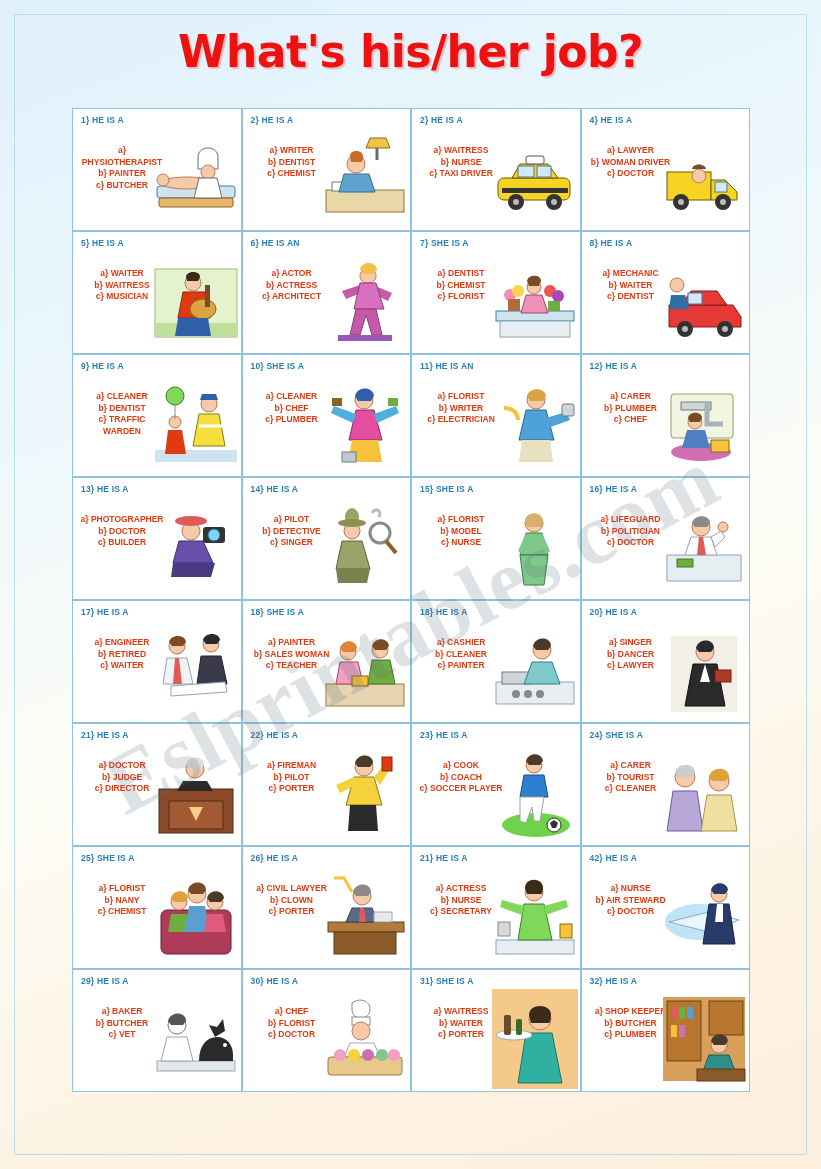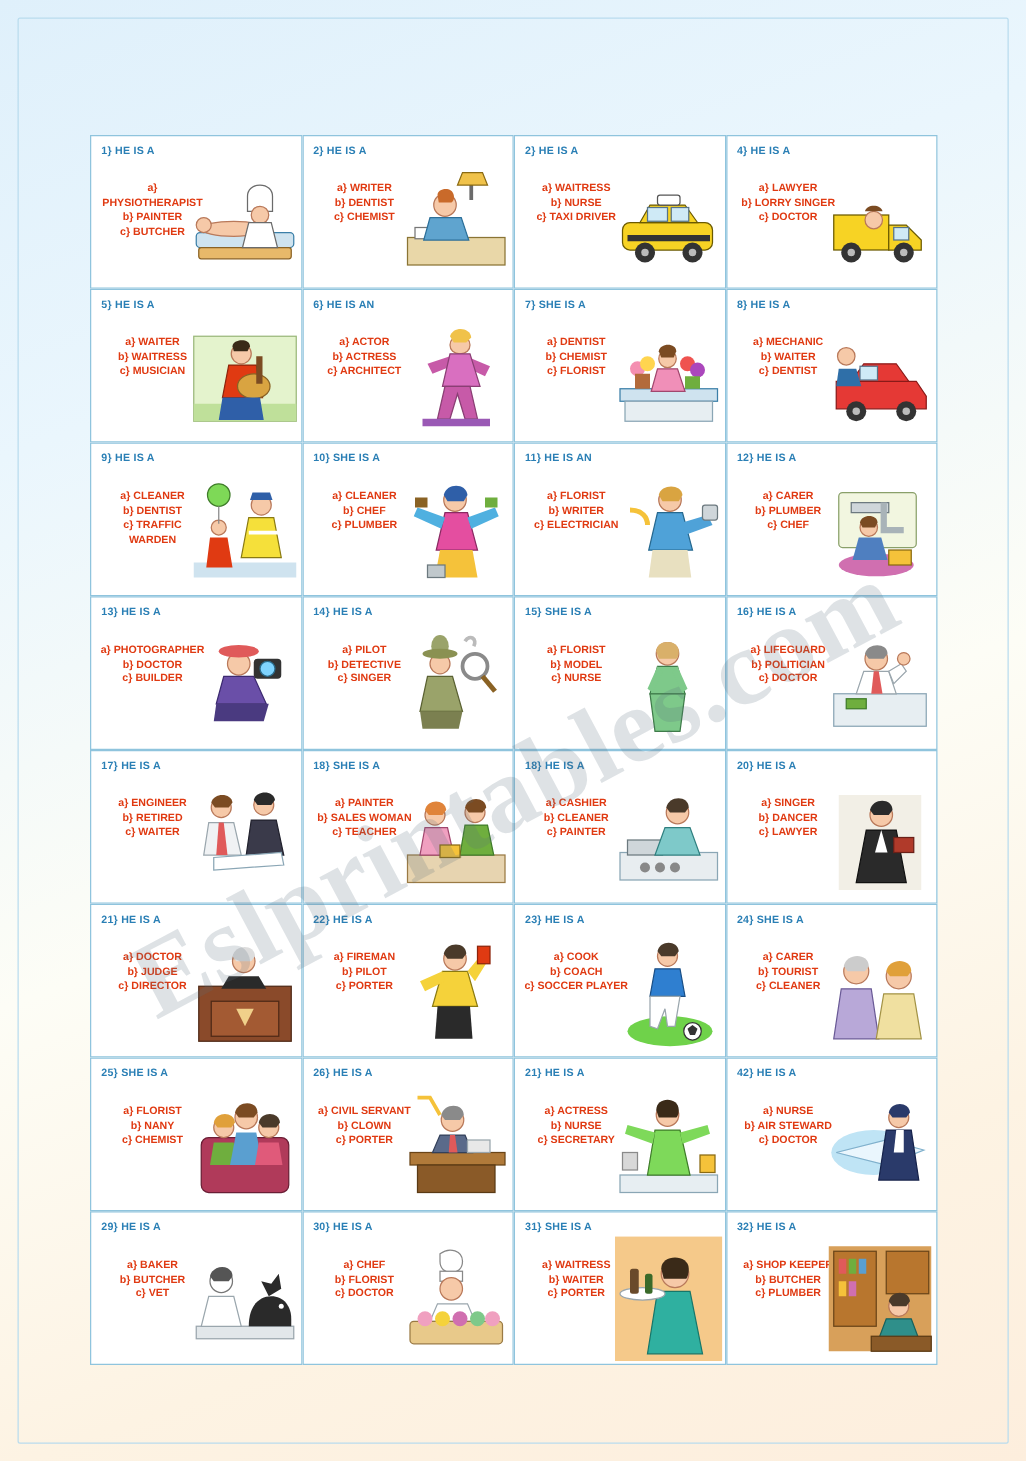--- a/index.html
+++ b/index.html
@@ -110,20 +110,21 @@
     letter-spacing: 1px;
     pointer-events: none;
     z-index: 50;
   }
 </style>
 </head>
 <body>
 
 <div id="page">
 
+  <div class="title">What's his/her job?</div>
 
   <div class="grid">
       <div class="cell">
         <div class="qhead">1}  HE IS A</div>
         <div class="opts">
           <div class="opt"><span class="lab">a}</span> <span>PHYSIOTHERAPIST</span></div>
           <div class="opt"><span class="lab">b}</span> <span>PAINTER</span></div>
           <div class="opt"><span class="lab">c}</span> <span>BUTCHER</span></div>
         </div>
         <div class="art">
@@ -176,21 +177,21 @@
             <circle cx="62" cy="74" r="8" fill="#333"></circle>
             <circle cx="62" cy="74" r="3" fill="#bbb"></circle>
             <rect x="10" y="60" width="66" height="5" fill="#333"></rect>
           </svg>
         </div>
       </div>
       <div class="cell">
         <div class="qhead">4}  HE IS A</div>
         <div class="opts">
           <div class="opt"><span class="lab">a}</span> <span>LAWYER</span></div>
-          <div class="opt"><span class="lab">b}</span> <span>LORRY SINGER</span></div>
+          <div class="opt"><span class="lab">b}</span> <span>WOMAN DRIVER</span></div>
           <div class="opt"><span class="lab">c}</span> <span>DOCTOR</span></div>
         </div>
         <div class="art">
           <svg width="86" height="100" viewBox="0 0 86 100">
             <rect x="6" y="44" width="44" height="28" fill="#f7d324" stroke="#6b5a00"></rect>
             <path d="M50 52h14l12 12v8H50z" fill="#f7d324" stroke="#6b5a00"></path>
             <rect x="54" y="54" width="12" height="10" fill="#cfeaf6" stroke="#56748a"></rect>
             <circle cx="20" cy="74" r="8" fill="#333"></circle>
             <circle cx="20" cy="74" r="3" fill="#bbb"></circle>
             <circle cx="62" cy="74" r="8" fill="#333"></circle>
@@ -611,21 +612,21 @@
             <path d="M54 32c2-9 16-9 17 0l-3 4H57z" fill="#4a3a2a"></path>
             <path d="M18 48h16l3 18H15z" fill="#6fae3e"></path>
             <path d="M36 40h16l5 26H31z" fill="#5a9fd0"></path>
             <path d="M54 48h16l3 18H51z" fill="#e05a7a"></path>
           </svg>
         </div>
       </div>
       <div class="cell">
         <div class="qhead">26}  HE IS A</div>
         <div class="opts">
-          <div class="opt"><span class="lab">a}</span> <span>CIVIL SERVANT</span></div>
+          <div class="opt"><span class="lab">a}</span> <span>CIVIL LAWYER</span></div>
           <div class="opt"><span class="lab">b}</span> <span>CLOWN</span></div>
           <div class="opt"><span class="lab">c}</span> <span>PORTER</span></div>
         </div>
         <div class="art">
           <svg width="86" height="100" viewBox="0 0 86 100">
             <rect x="6" y="56" width="76" height="10" fill="#b07a3a" stroke="#6a4518"></rect>
             <rect x="12" y="66" width="62" height="22" fill="#8a5a28" stroke="#5a3a14"></rect>
             <circle cx="40" cy="30" r="9" fill="#f6c9a8" stroke="#b9795a"></circle>
             <path d="M31 26c2-10 18-10 18 0l-3 4H34z" fill="#8a8a8a"></path>
             <path d="M30 42h20l6 14H24z" fill="#5a6a8a" stroke="#33405a"></path>

